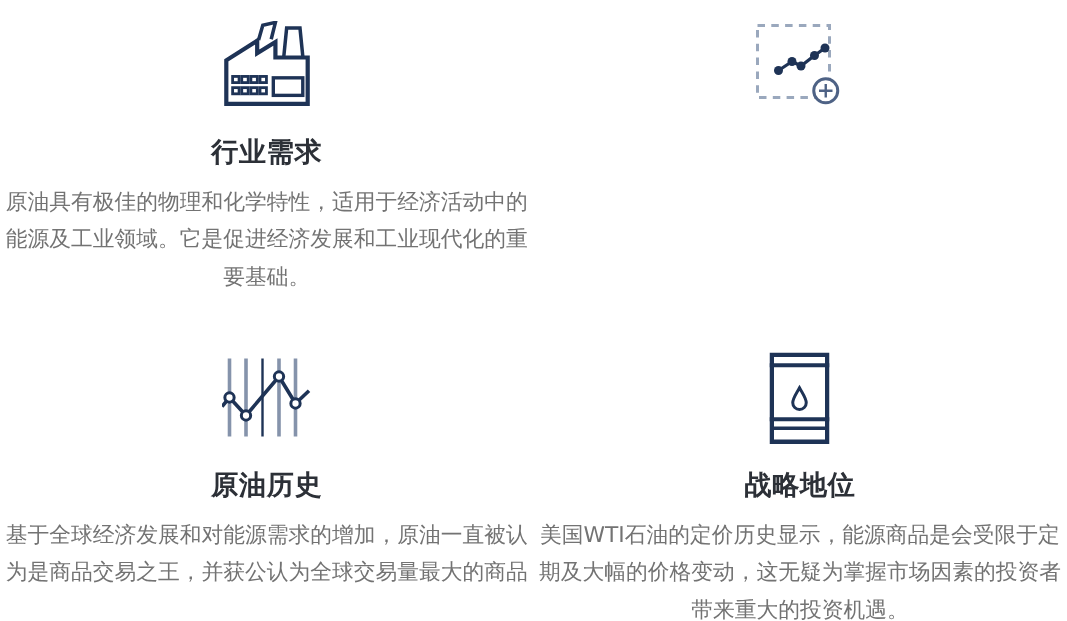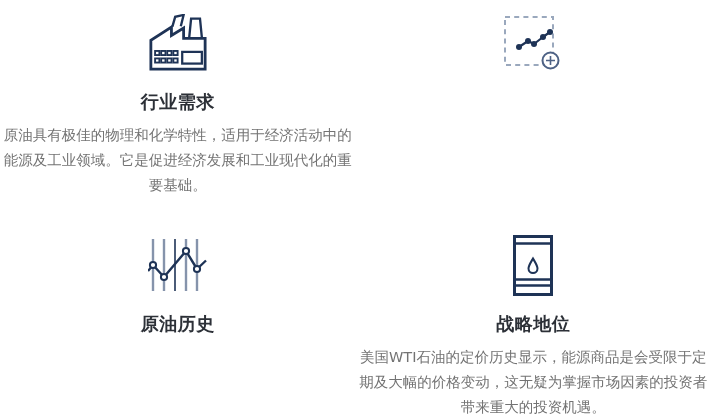--- a/index.html
+++ b/index.html
@@ -101,20 +101,21 @@
         <path d="M38 1 V53" stroke="#8593ab" stroke-width="2.4"></path>
         <path d="M49 1 V53" stroke="#8593ab" stroke-width="2.4"></path>
         <polyline points="0,33 5,27 16,39 38,13 49,31 58,22.5" stroke="#1e3356" stroke-width="2.4" stroke-linejoin="round"></polyline>
         <circle cx="5" cy="27" r="3.1" fill="#ffffff" stroke="#1e3356" stroke-width="2"></circle>
         <circle cx="16" cy="39" r="3.1" fill="#ffffff" stroke="#1e3356" stroke-width="2"></circle>
         <circle cx="38" cy="13" r="3.1" fill="#ffffff" stroke="#1e3356" stroke-width="2"></circle>
         <circle cx="49" cy="31" r="3.1" fill="#ffffff" stroke="#1e3356" stroke-width="2"></circle>
       </svg>
     </div>
     <h3 class="feature-title">原油历史</h3>
+    <p class="feature-desc">基于全球经济发展和对能源需求的增加，原油一直被认为是商品交易之王，并获公认为全球交易量最大的商品</p>
   </section>
 
   <section class="feature">
     <div class="icon-box">
       <svg width="40" height="61" viewBox="0 0 40 61" fill="none">
         <rect x="1.5" y="1.5" width="37" height="58" stroke="#1e3356" stroke-width="3"></rect>
         <path d="M0 8.5 H40" stroke="#1e3356" stroke-width="2.6"></path>
         <path d="M0 44.5 H40" stroke="#1e3356" stroke-width="2.6"></path>
         <path d="M2 50.5 H38" stroke="#1e3356" stroke-width="2.4"></path>
         <path d="M20 23.5 C17.8 27.5 15.5 30.5 15.5 33.5 A4.5 4.5 0 0 0 24.5 33.5 C24.5 30.5 22.2 27.5 20 23.5 Z" stroke="#1e3356" stroke-width="2"></path>

